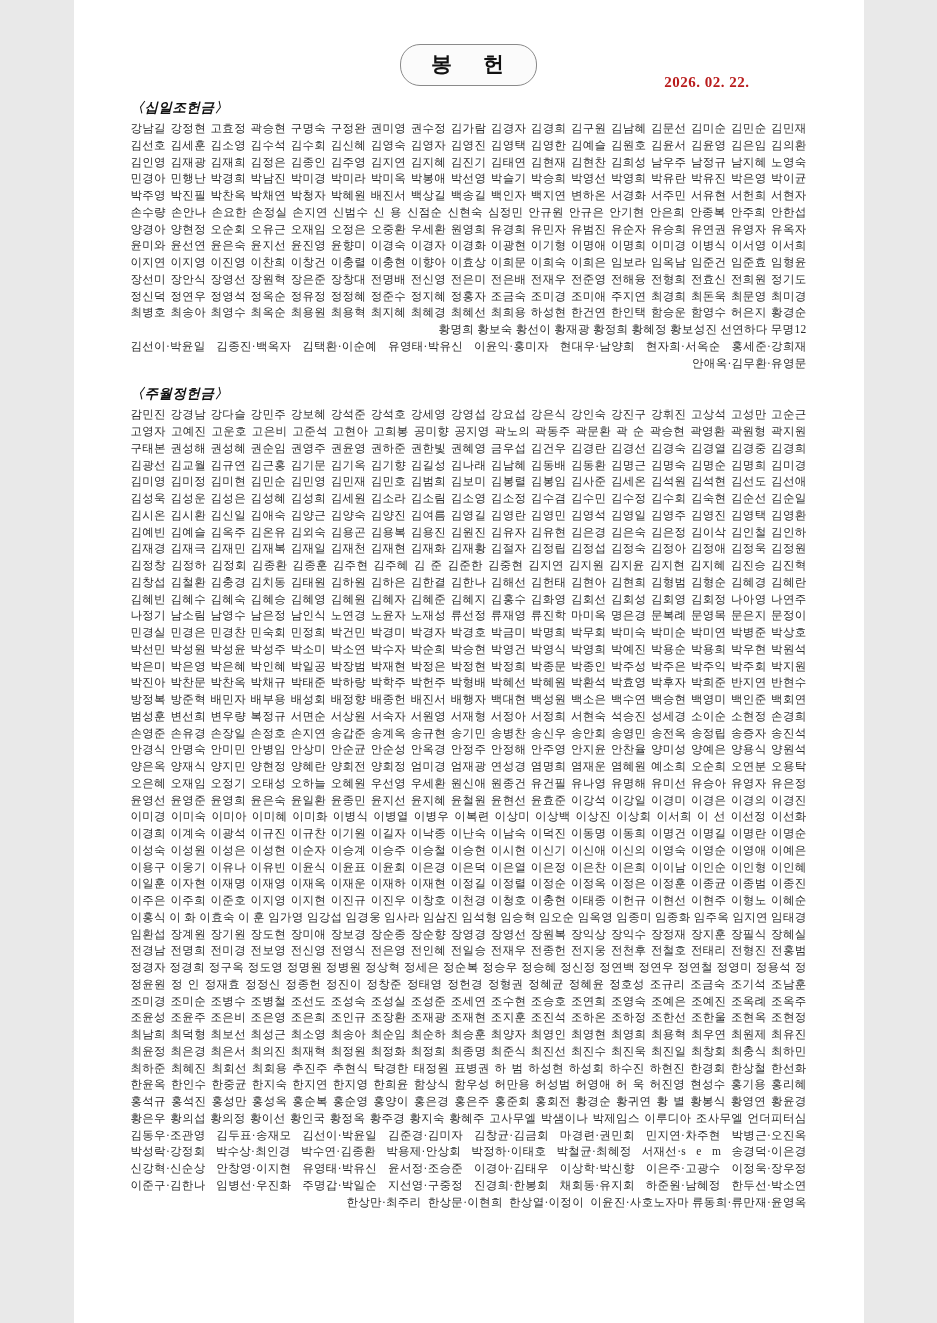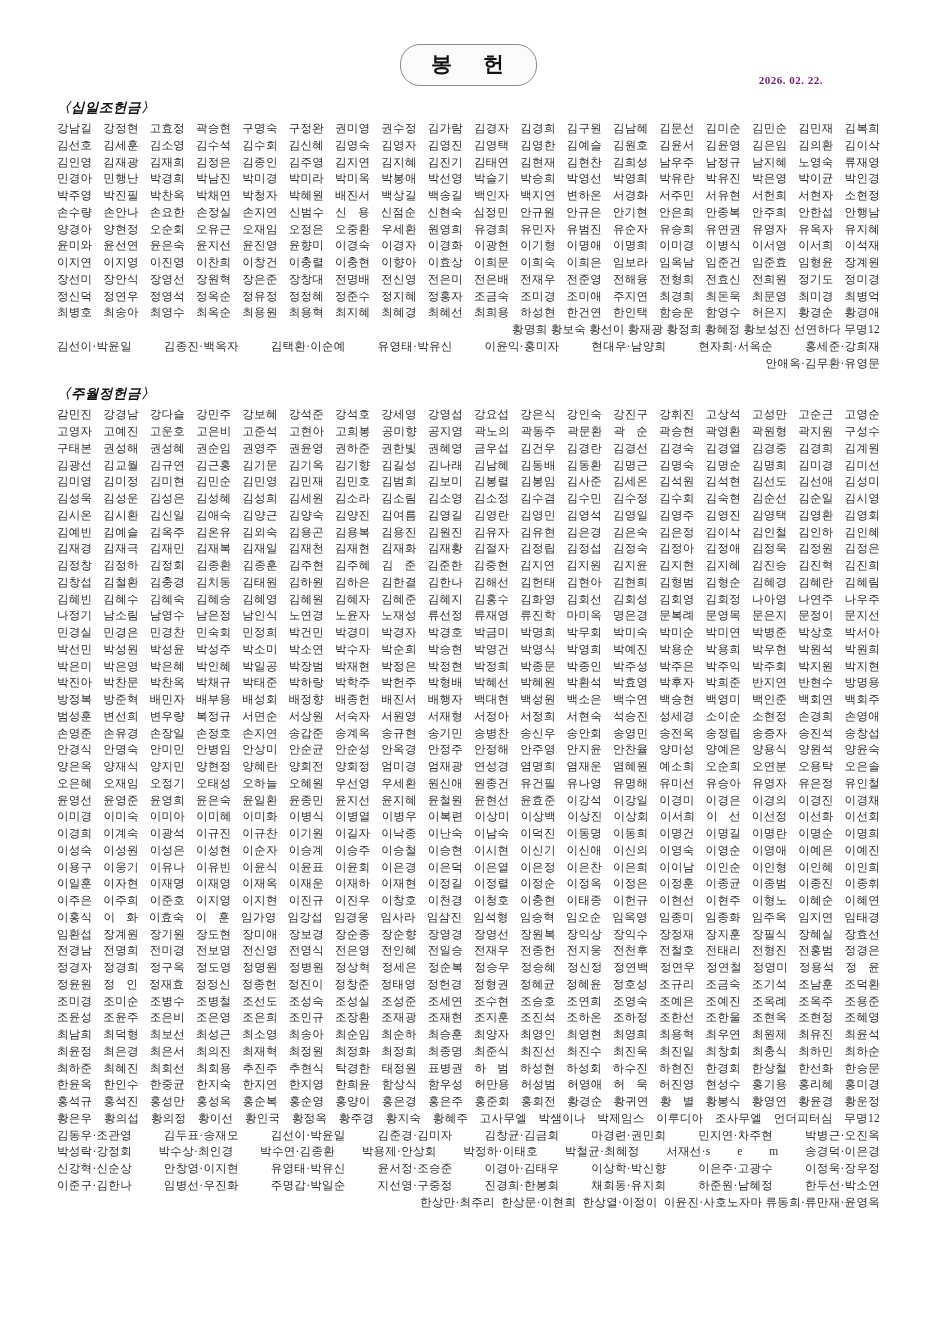--- a/index.html
+++ b/index.html
@@ -1,18 +1,18 @@
 <!DOCTYPE html>
 <html><head>
 <meta charset="utf-8">
 <style>
   html,body{margin:0;padding:0;background:#e9e9e9;}
   .page{
     position:relative;
-    width:937px;height:1323px;
+    width:790px;height:1323px;
     margin:0 auto;
     background:#ffffff;
     font-family:"Liberation Serif","DejaVu Serif",serif;
     color:#222;
     overflow:hidden;
   }
   .content{position:absolute;left:57px;right:57px;top:0;}
   .title-row{padding-top:44px;text-align:center;height:42px;}
   .title-pill{
     display:inline-block;
@@ -21,21 +21,21 @@
     background:#fbfbfb;
     padding:5px 30px 7px 30px;
     font-size:21px;
     font-weight:bold;
     letter-spacing:2px;
     color:#111;
     white-space:pre;
   }
   .date{
     position:absolute;top:74px;right:57px;
-    font-size:11px;font-weight:bold;color:#701a75;
+    font-size:15px;font-weight:bold;color:#b91c1c;
     letter-spacing:0.5px;
   }
   .sections{margin-top:12px;}
   .section + .section{margin-top:13px;}
   .section-heading{
     font-size:13.5px;font-weight:bold;color:#111;
     height:20px;line-height:20px;margin-bottom:2px;
     letter-spacing:0.5px;
     font-style:italic;
   }

